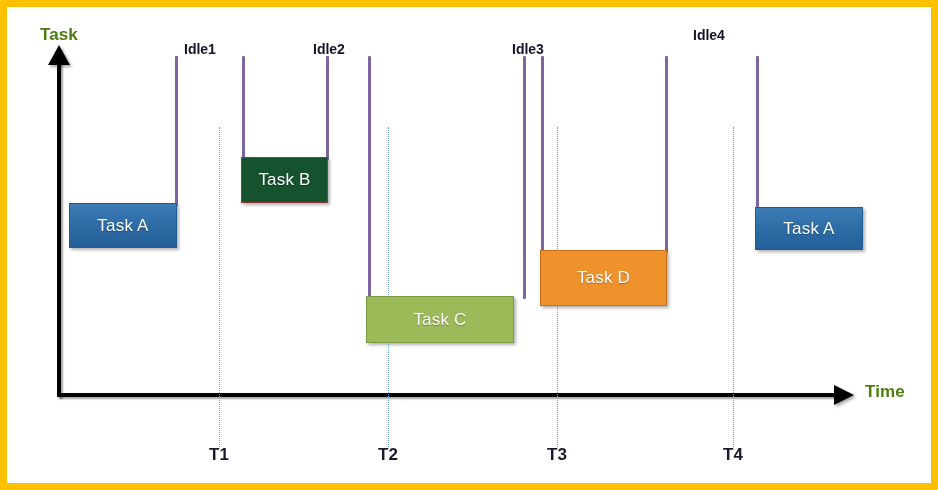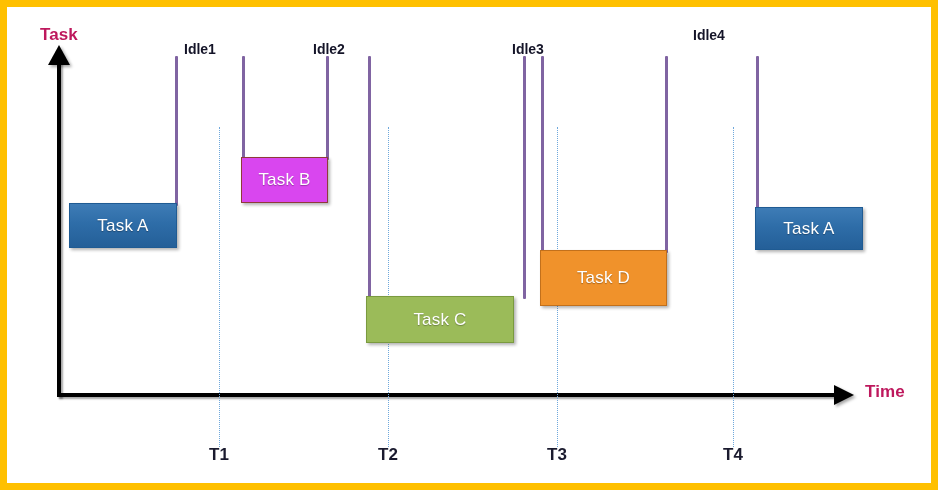--- a/index.html
+++ b/index.html
@@ -75,21 +75,21 @@
     border-top: 10px solid transparent;
     border-bottom: 10px solid transparent;
     border-left: 20px solid #000000;
     filter: drop-shadow(2px 2px 1.5px rgba(0,0,0,0.35));
   }
 
   .axis-label {
     position: absolute;
     font-size: 17px;
     font-weight: 700;
-    color: #be185d;
+    color: #4d7c0f;
     white-space: nowrap;
     letter-spacing: 0.1px;
   }
   .axis-label.task-lbl { left: 33px; top: 18px; }
   .axis-label.time-lbl { left: 858px; top: 375px; }
 
   
   .tick-line {
     position: absolute;
     width: 0;
@@ -137,21 +137,21 @@
     letter-spacing: 0.2px;
     text-shadow: 0 1px 1px rgba(0,0,0,0.30);
     box-shadow: 2px 2px 3px rgba(0,0,0,0.30);
     z-index: 20;
   }
   .task-box.blue {
     background: linear-gradient(to bottom, #3E7CB6 0%, #2E6DA8 45%, #245F98 100%);
     border: 1px solid #1F5B93;
   }
   .task-box.red {
-    background: #d946ef;
+    background: #14532d;
     border: 1.5px solid #8E3A3A;
   }
   .task-box.green {
     background: #9BBB59;
     border: 1.5px solid #7A9A3F;
   }
   .task-box.orange {
     background: #F0922B;
     border: 1.5px solid #C2701B;
   }

